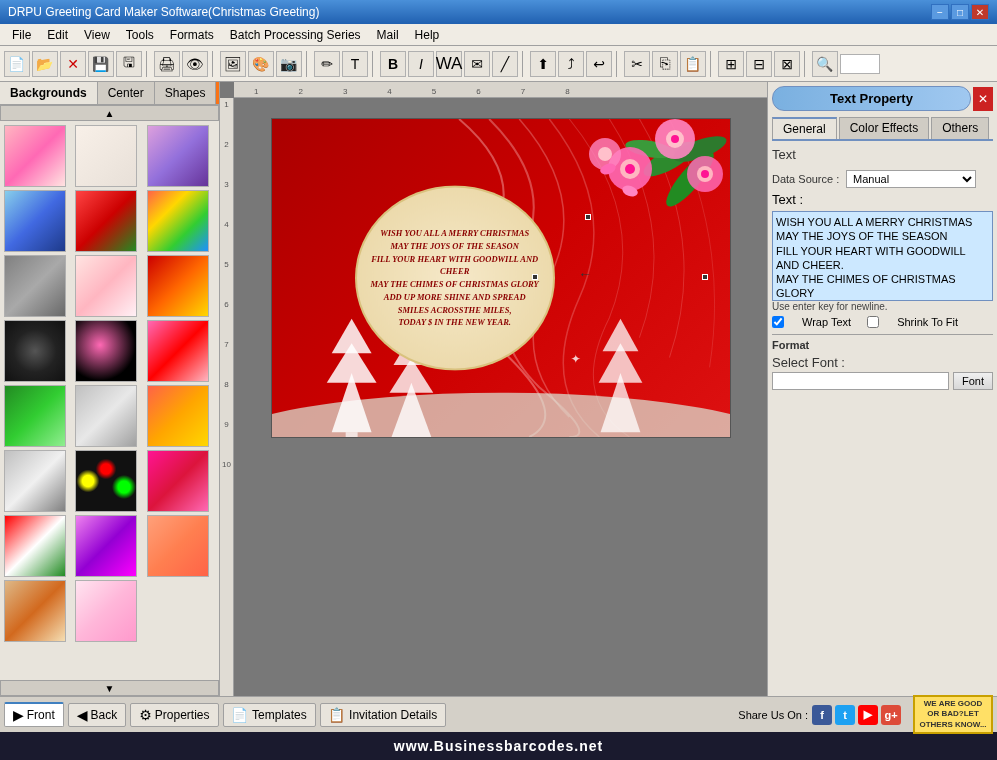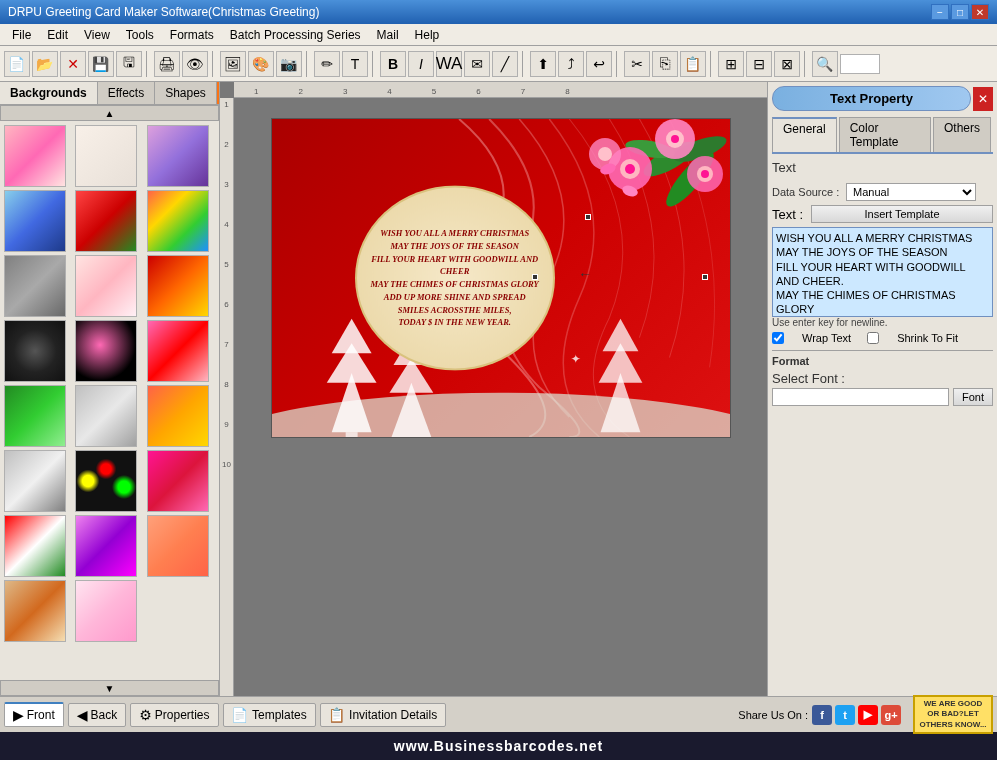--- a/index.html
+++ b/index.html
@@ -416,21 +416,21 @@
   <div class="toolbar-separator"></div>
   <div class="toolbar-btn">🔍</div>
   <input class="toolbar-zoom" type="text" readonly="" style="">
 </div>
 
 <div class="main-layout">
 
   <div class="left-panel">
     <div class="tabs-header">
       <div class="tab-btn active">Backgrounds</div>
-      <div class="tab-btn">Effects</div>
+      <div class="tab-btn">Center</div>
       <div class="tab-btn">Shapes</div>
     </div>
     <div class="scroll-arrow">▲</div>
     <div class="thumbnails-container">
       <div class="thumbnail-grid">
         <div class="thumbnail th-pink"></div>
         <div class="thumbnail th-white" style="background:linear-gradient(135deg,#f8f0e8,#e8e0d8)"></div>
         <div class="thumbnail th-purple"></div>
         <div class="thumbnail th-blue"></div>
         <div class="thumbnail th-strawberry" style="background:linear-gradient(135deg,#ff4444,#cc0000,#228b22)"></div>
@@ -574,40 +574,39 @@
 
   <div class="right-panel">
 
     <div class="property-header">
       <div class="property-title-bar">Text Property</div>
       <button class="property-close">✕</button>
     </div>
 
     <div class="property-tabs">
       <div class="prop-tab active">General</div>
-      <div class="prop-tab">Color Template</div>
+      <div class="prop-tab">Color Effects</div>
       <div class="prop-tab">Others</div>
     </div>
 
     <div class="form-group">
       <div class="form-label">Text</div>
     </div>
 
     <div class="form-row">
       <span class="form-row-label">Data Source :</span>
       <select class="datasource-select">
         <option>Manual</option>
         <option>Database</option>
         <option>Excel</option>
       </select>
     </div>
 
     <div class="form-row">
       <span class="text-label">Text :</span>
-      <button class="insert-template-btn">Insert Template</button>
     </div>
 
     <textarea class="text-area" style="">WISH YOU ALL A MERRY CHRISTMAS
 MAY THE JOYS OF THE SEASON
 FILL YOUR HEART WITH GOODWILL AND CHEER.
 MAY THE CHIMES OF CHRISTMAS GLORY</textarea>
 
     <div class="hint-text">Use enter key for newline.</div>
 
     <div class="checkbox-group">

